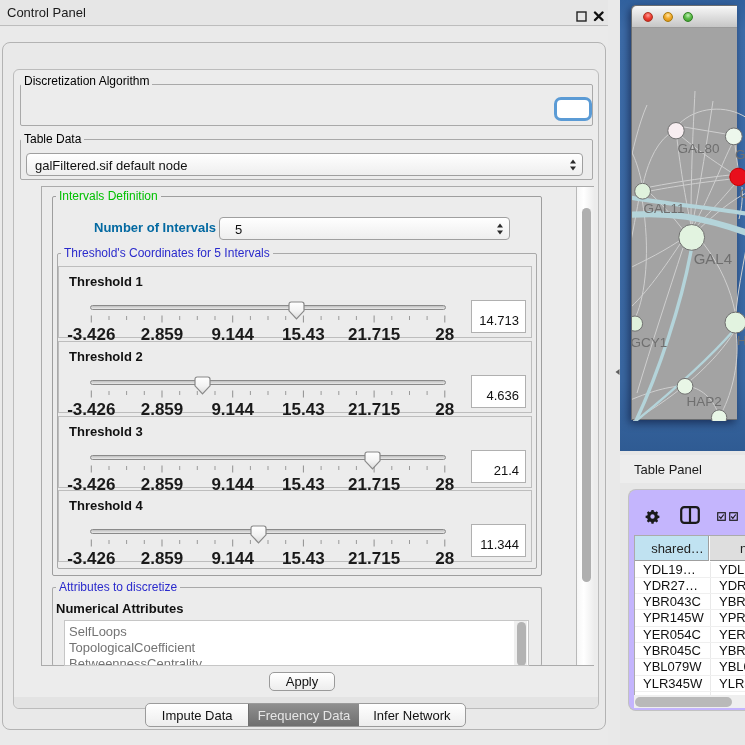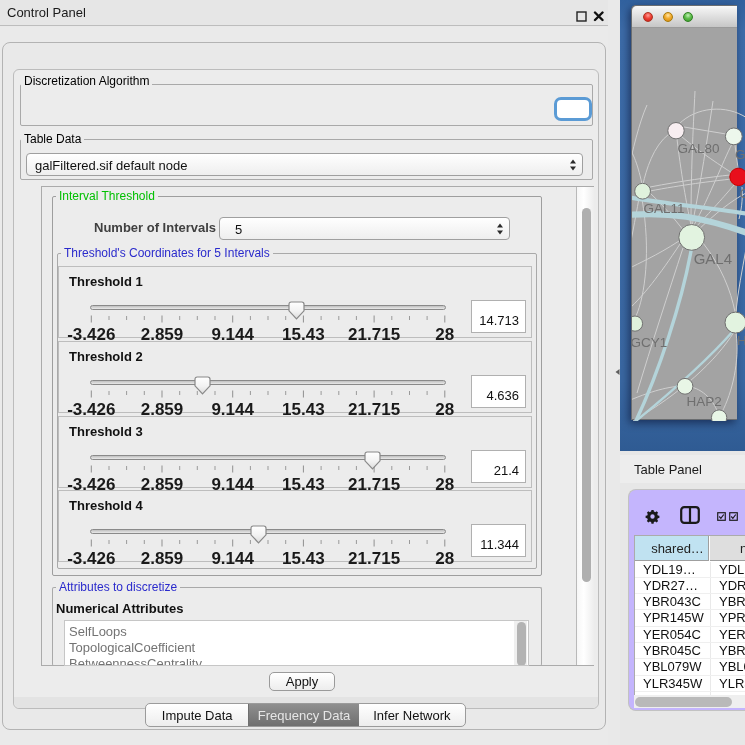--- a/index.html
+++ b/index.html
@@ -81,23 +81,23 @@
         <path d="M4 11.5 L7 7.5 H1 Z" fill="#2a2a2a"></path>
       </svg>
   </div>
 
   <div class="abs" style="left:41px;top:186px;width:553px;height:480px;border:1px solid #ababab;background:#ececec"></div>
 
   <div class="abs" style="left:576px;top:187px;width:18px;height:478px;background:linear-gradient(90deg,#f6f6f6,#ffffff 40%,#ededed);border-left:1px solid #b9b9b9"></div>
   <div class="abs scrollthumb" style="left:582px;top:208px;width:9px;height:374px"></div>
 
   <div class="abs gbox" style="left:52px;top:196px;width:490px;height:380px;border-color:#9e9e9e"></div>
-  <div class="abs gtitle" style="left:56px;top:190px;color:#00c000">Interval Threshold</div>
-
-  <div class="abs" style="left:94px;top:220px;font-size:13px;font-weight:bold;color:#404040">Number of Intervals</div>
+  <div class="abs gtitle" style="left:56px;top:190px;color:#00c000">Intervals Definition</div>
+
+  <div class="abs" style="left:94px;top:220px;font-size:13px;font-weight:bold;color:#0369a1">Number of Intervals</div>
   <div class="abs combo" style="left:219px;top:217px;width:291px;height:23px">
     <span class="tx" style="left:15px">5</span>
     <svg class="ar" width="8" height="12" viewBox="0 0 8 12">
         <path d="M4 0.5 L7 4.5 H1 Z" fill="#2a2a2a"></path>
         <path d="M4 11.5 L7 7.5 H1 Z" fill="#2a2a2a"></path>
       </svg>
   </div>
 
   <div class="abs gbox" style="left:57px;top:253px;width:480px;height:316px"></div>
   <div class="abs gtitle" style="left:61px;top:247px;color:#2a2acc">Threshold's Coordinates for 5 Intervals</div>

